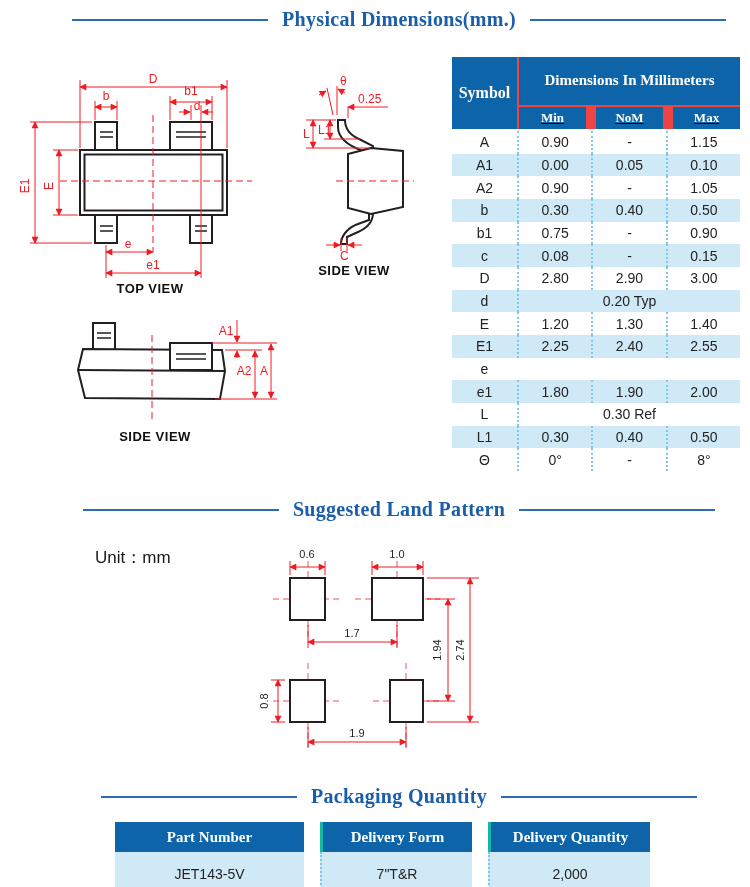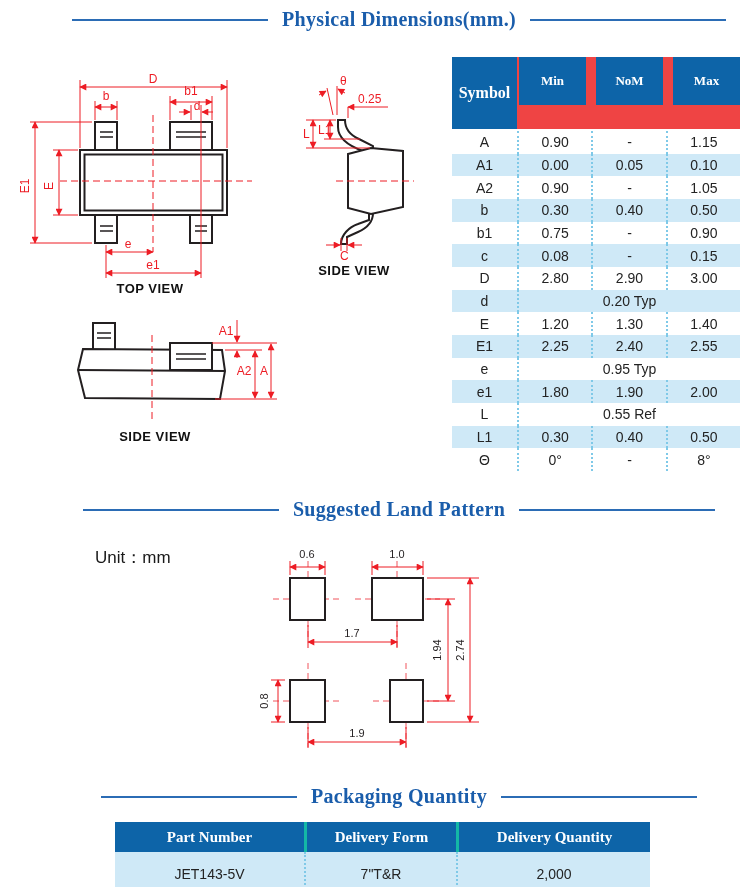--- a/index.html
+++ b/index.html
@@ -11,42 +11,42 @@
   .section-header .rule { width:196px; height:2px; background:#2b6cb5; }
   .section-header .title { color:#1a5dab; font-family:"Liberation Serif", serif; font-weight:bold; font-size:20px; letter-spacing:0.3px; white-space:nowrap; }
 
   
   .dim-table { position:absolute; left:452px; top:57px; width:288px; }
   .dim-head { display:grid; grid-template-columns:65px 1fr; grid-template-rows:48px 22px; gap:2px; background:#ef4444; }
   .hc { background:#0d64a8; color:#fff; font-family:"Liberation Serif", serif; font-weight:bold;
         display:flex; align-items:center; justify-content:center; text-align:center; }
   .hc.symbol { grid-row:1/3; font-size:16px; }
   .hc.group { font-size:15px; line-height:1.15; padding:2px 18px; }
-  .sub-head { display:grid; grid-template-columns:1fr 1fr 1fr; gap:10px; }
+  .sub-head { display:grid; grid-template-columns:1fr 1fr 1fr; gap:10px;text-decoration:underline; }
   .sub-head .hc { font-size:13px; }
   .dim-body { margin-top:2px; }
   .dim-row { display:grid; grid-template-columns:65px 1fr 1fr 1fr; height:22.66px; }
   .dim-row:nth-child(even) { background:#cfe9f7; }
   .dc { display:flex; align-items:center; justify-content:center; font-size:14px; color:#232323; }
   .dc.v { border-left:2px dotted #7fc9e8; }
   .dc.span3 { grid-column:2/5; }
 
   
   .drw { position:absolute; }
   svg text { font-family:"Liberation Sans", sans-serif; }
   .redtxt { fill:#ed1c24; font-size:12px; }
   .blktxt { fill:#231f20; font-size:11px; }
   .cap { fill:#111; font-size:13px; font-weight:bold; letter-spacing:0.5px; }
 
   
   .unit-label { position:absolute; left:95px; top:546px; font-size:17px; color:#1a1a1a; }
 
   
   .pkg-table { position:absolute; left:115px; top:822px; width:535px; }
-  .pkg-row { display:grid; grid-template-columns:189px 152px 1fr; }
+  .pkg-row { display:grid; grid-template-columns:189px 152px 1fr;gap:16px; }
   .pkg-row.head .pc { background:#0d64a8; color:#fff; font-family:"Liberation Serif", serif; font-weight:bold; font-size:15px; height:30px; }
   .pkg-row.head .pc + .pc { border-left:3px solid #14b8a6; }
   .pkg-row.data .pc { background:#cfe9f7; color:#232323; font-size:14px; height:44px; }
   .pkg-row.data .pc + .pc { border-left:2px dotted #7fc9e8; }
   .pc { display:flex; align-items:center; justify-content:center; }
 </style>
 </head>
 <body>
 
 <div class="page">
@@ -169,20 +169,21 @@
       <text class="redtxt" x="171" y="35">A1</text>
       <text class="redtxt" x="189" y="75">A2</text>
       <text class="redtxt" x="209" y="75">A</text>
     </g>
     <text class="cap" x="100" y="141" text-anchor="middle">SIDE VIEW</text>
   </svg>
 
   <div class="dim-table">
     <div class="dim-head">
       <div class="hc symbol">Symbol</div>
+      <div class="hc group">Dimensions In Millimeters</div>
       <div class="sub-head">
         <div class="hc">Min</div>
         <div class="hc">NoM</div>
         <div class="hc">Max</div>
       </div>
     </div>
     <div class="dim-body">
       <div class="dim-row">
         <div class="dc">A</div>
         <div class="dc v">0.90</div>
@@ -236,31 +237,30 @@
         <div class="dc v">1.40</div>
       </div>
       <div class="dim-row">
         <div class="dc">E1</div>
         <div class="dc v">2.25</div>
         <div class="dc v">2.40</div>
         <div class="dc v">2.55</div>
       </div>
       <div class="dim-row">
         <div class="dc">e</div>
-        <div class="dc v span3">0.95 Typ</div>
       </div>
       <div class="dim-row">
         <div class="dc">e1</div>
         <div class="dc v">1.80</div>
         <div class="dc v">1.90</div>
         <div class="dc v">2.00</div>
       </div>
       <div class="dim-row">
         <div class="dc">L</div>
-        <div class="dc v span3">0.55 Ref</div>
+        <div class="dc v span3">0.30 Ref</div>
       </div>
       <div class="dim-row">
         <div class="dc">L1</div>
         <div class="dc v">0.30</div>
         <div class="dc v">0.40</div>
         <div class="dc v">0.50</div>
       </div>
       <div class="dim-row">
         <div class="dc">Θ</div>
         <div class="dc v">0°</div>

